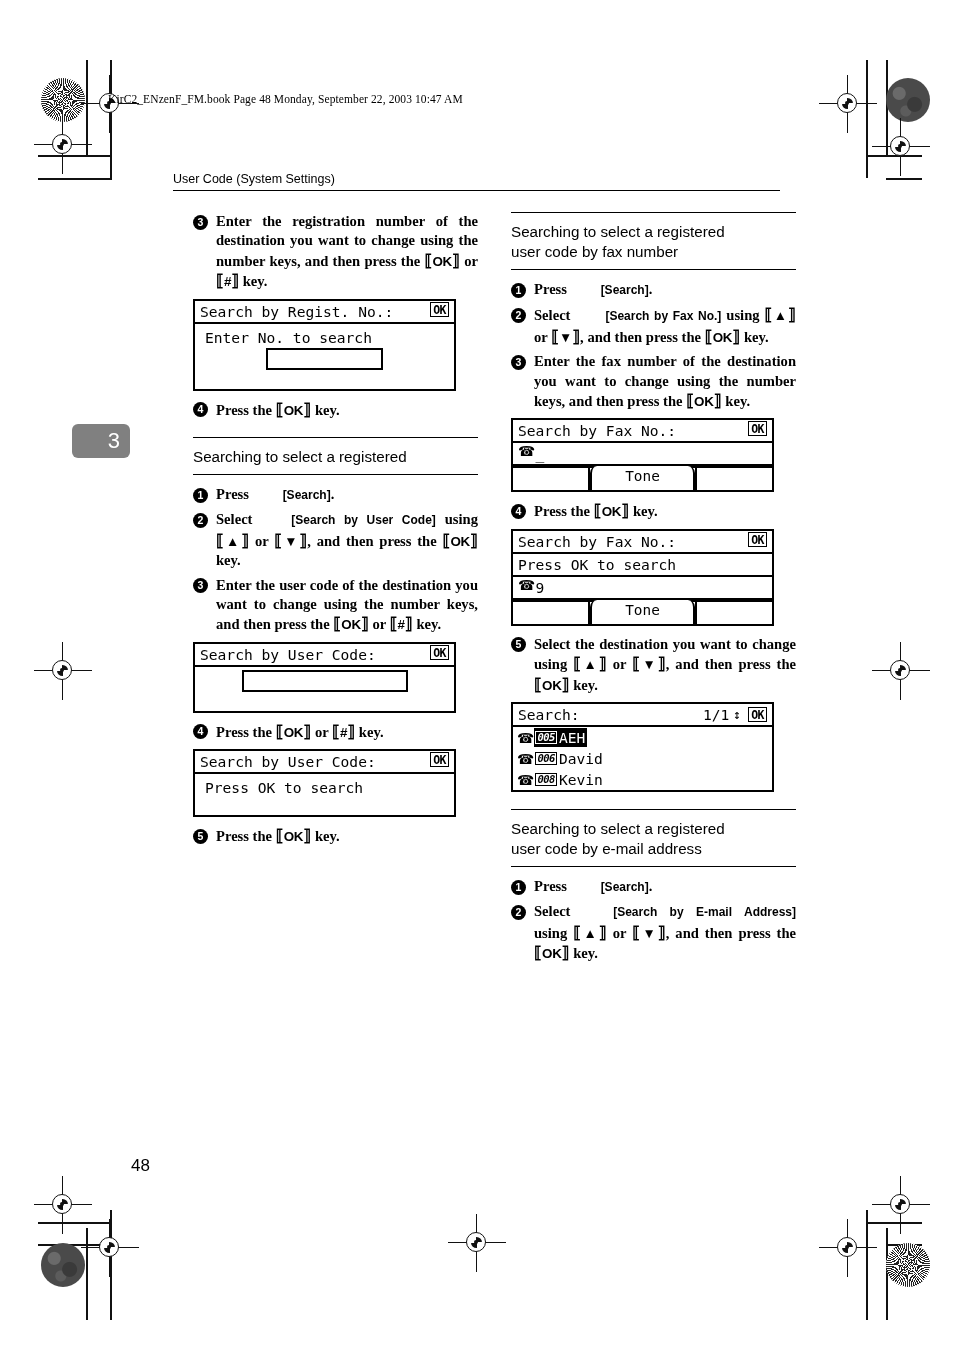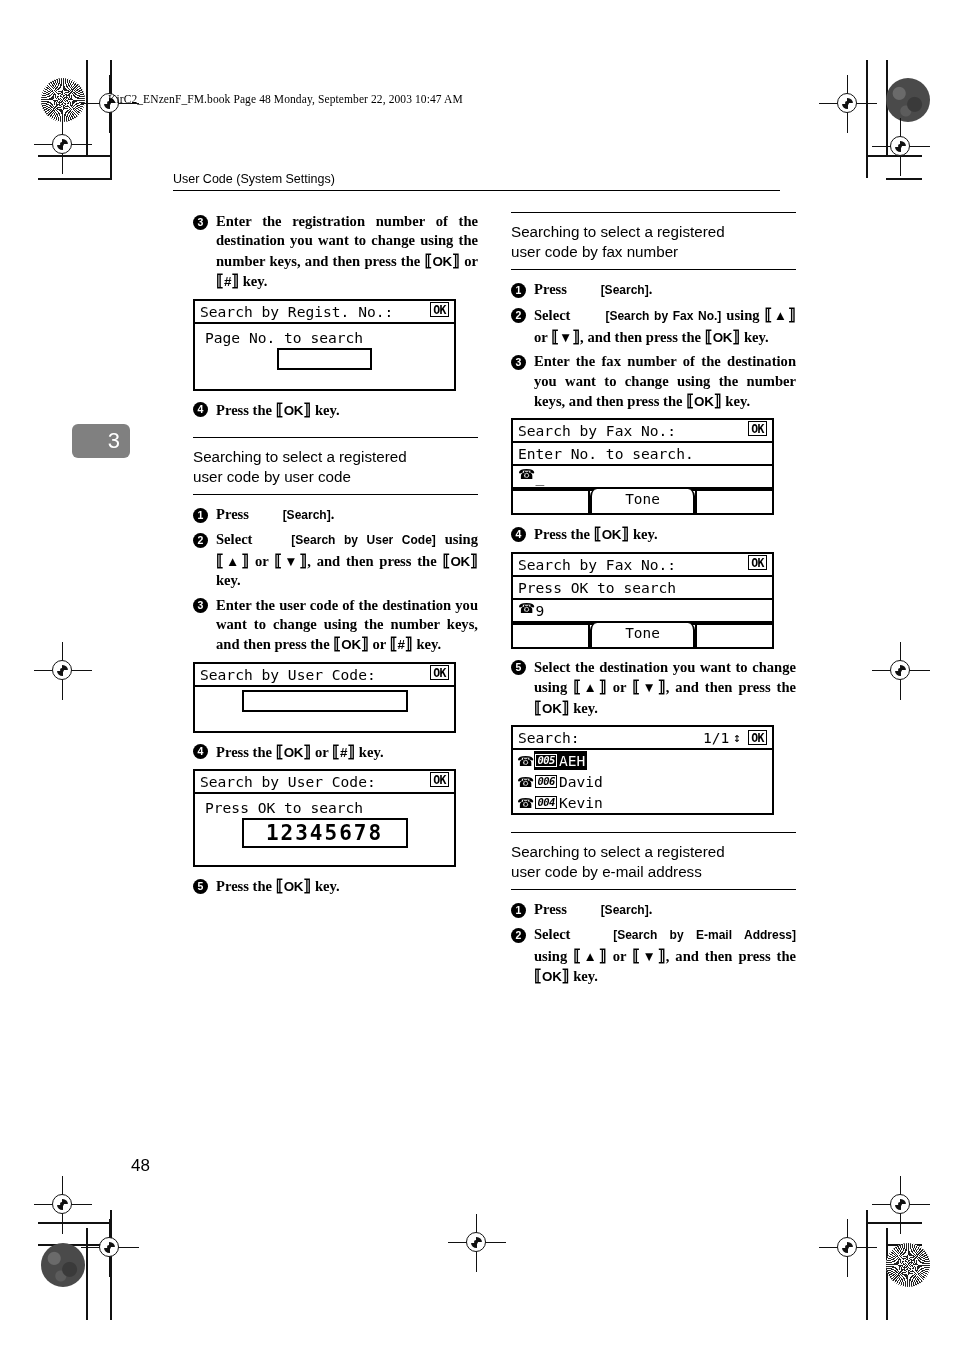--- a/index.html
+++ b/index.html
@@ -387,37 +387,36 @@
   <div class="step">
     <span class="stepnum">3</span><span>Enter the registration number of the destination you want to change using the number keys, and then press the </span><span class="brk">⟦</span><span class="key">OK</span><span class="brk">⟧</span><span> or </span><span class="brk">⟦</span><span class="key">#</span><span class="brk">⟧</span><span> key.</span>
   </div>
 
   <div class="lcd">
     <div class="row top sep">
       <span>Search by Regist. No.:</span>
       <span class="okbtn">OK</span>
     </div>
     <div class="body">
-      <div class="row">Page No. to search</div>
+      <div class="row">Enter No. to search</div>
       <div class="center">
-        <div class="inputbox" style="width:95px;">
+        <div class="inputbox" style="width:117px;">
           <span class="underline-dash">_ _ _ _</span>
         </div>
       </div>
       <div style="height:13px;"></div>
     </div>
   </div>
 
   <div class="step nojust">
     <span class="stepnum">4</span><span>Press the </span><span class="brk">⟦</span><span class="key">OK</span><span class="brk">⟧</span><span> key.</span>
   </div>
 
   <div class="sect">
     <div class="t">Searching to select a registered</div>
-    <div class="t">user code by user code</div>
   </div>
 
   <div class="step nojust">
     <span class="stepnum">1</span><span>Press </span><span class="blabel">[Search]</span><span>.</span>
   </div>
 
   <div class="step">
     <span class="stepnum">2</span><span>Select </span><span class="blabel">[Search by User Code]</span><span> using </span><span class="brk">⟦</span><span class="key">▲</span><span class="brk">⟧</span><span> or </span><span class="brk">⟦</span><span class="key">▼</span><span class="brk">⟧</span><span>, and then press the </span><span class="brk">⟦</span><span class="key">OK</span><span class="brk">⟧</span><span> key.</span>
   </div>
 
@@ -444,25 +443,20 @@
     <span class="stepnum">4</span><span>Press the </span><span class="brk">⟦</span><span class="key">OK</span><span class="brk">⟧</span><span> or </span><span class="brk">⟦</span><span class="key">#</span><span class="brk">⟧</span><span> key.</span>
   </div>
 
   <div class="lcd">
     <div class="row top sep">
       <span>Search by User Code:</span>
       <span class="okbtn">OK</span>
     </div>
     <div class="body">
       <div class="row">Press OK to search</div>
-      <div class="center">
-        <div class="inputbox" style="width:166px; height:30px; align-items:center; justify-content:center;">
-          <span class="bigdigits">12345678</span>
-        </div>
-      </div>
       <div style="height:11px;"></div>
     </div>
   </div>
 
   <div class="step nojust">
     <span class="stepnum">5</span><span>Press the </span><span class="brk">⟦</span><span class="key">OK</span><span class="brk">⟧</span><span> key.</span>
   </div>
 
 </div>
 
@@ -483,21 +477,20 @@
 
   <div class="step">
     <span class="stepnum">3</span><span>Enter the fax number of the destination you want to change using the number keys, and then press the </span><span class="brk">⟦</span><span class="key">OK</span><span class="brk">⟧</span><span> key.</span>
   </div>
 
   <div class="lcd">
     <div class="row top sep">
       <span>Search by Fax No.:</span>
       <span class="okbtn">OK</span>
     </div>
-    <div class="row sep">Enter No. to search.</div>
     <div class="row sep">
       <span class="phone">☎</span><span>_</span>
     </div>
     <div class="tonebar">
       <div class="tonecell"></div>
       <div class="tonekey">Tone</div>
       <div class="tonecell" style="border-right:none;border-left:2px solid #000;"></div>
     </div>
   </div>
 
@@ -542,21 +535,21 @@
           <span>AEH</span>
         </span>
       </div>
       <div class="resrow">
         <span class="phone">☎</span>
         <span class="codebox">006</span>
         <span>David</span>
       </div>
       <div class="resrow">
         <span class="phone">☎</span>
-        <span class="codebox">004</span>
+        <span class="codebox">008</span>
         <span>Kevin</span>
       </div>
     </div>
   </div>
 
   <div class="sect">
     <div class="t">Searching to select a registered</div>
     <div class="t">user code by e-mail address</div>
   </div>
 

